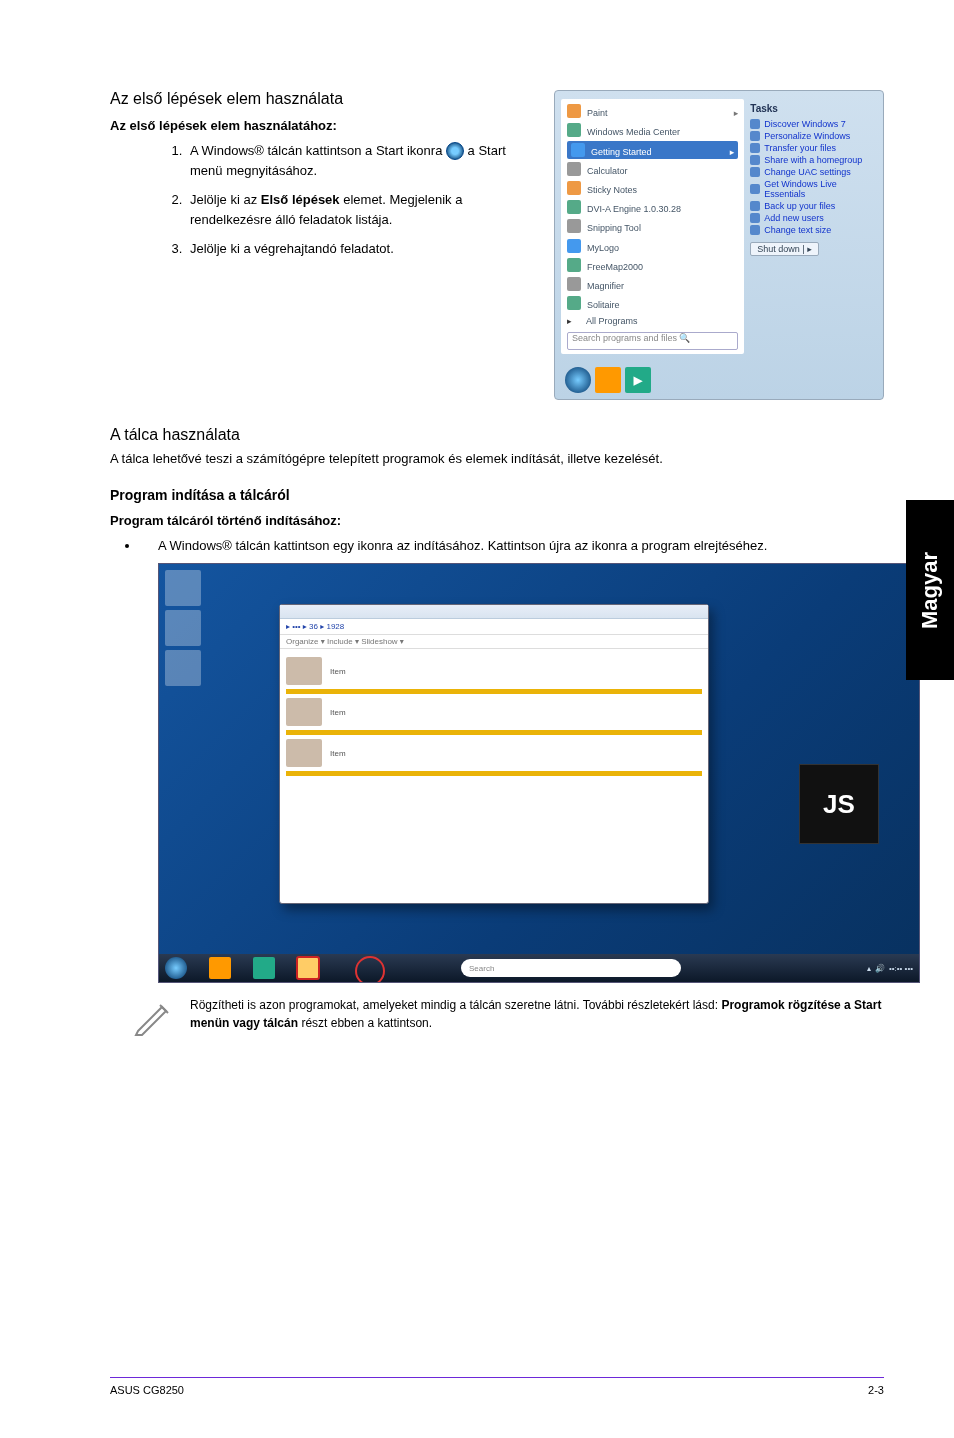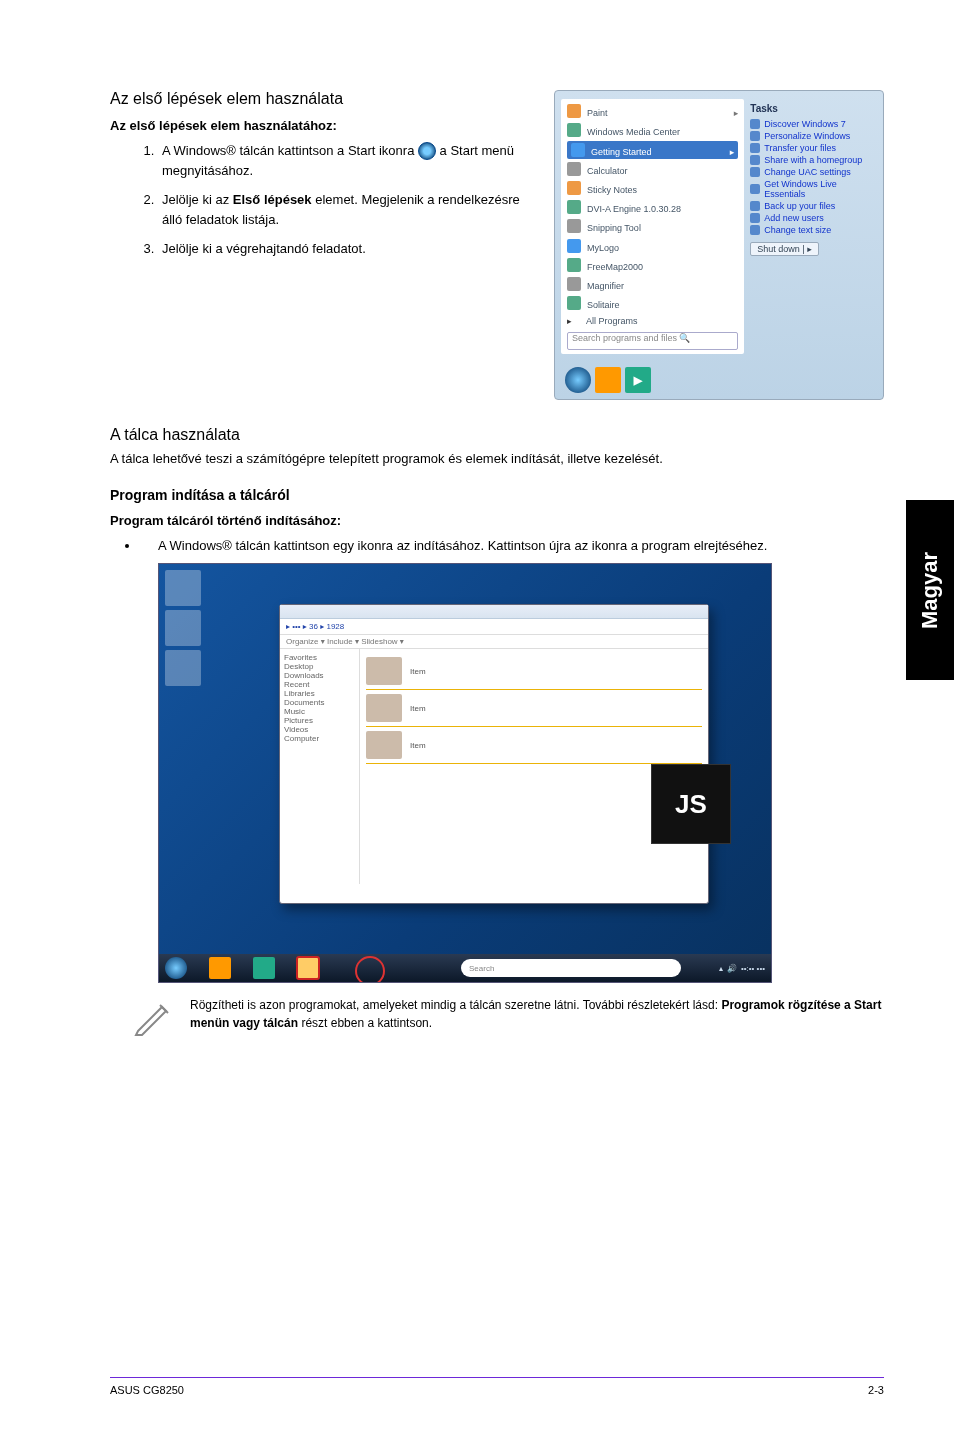--- a/index.html
+++ b/index.html
@@ -43,46 +43,46 @@
   .sa-search { width:100%; height:18px; border:1px solid #aac; border-radius:2px; background:#fff; margin-top:4px; font-size:9px; padding:0 4px; color:#888;}
   .sa-tasks-title { color:#235; font-weight:bold; margin-bottom:4px; font-size:10px;}
   .sa-task { display:flex; align-items:center; gap:4px; padding:1px 0; color:#13c;}
   .sa-task .sa-ticon{width:10px;height:10px;background:#58c;border-radius:2px;flex:0 0 10px;}
   .sa-shut { display:inline-block; border:1px solid #9ab; border-radius:2px; padding:1px 6px; background:#eef4fb; font-size:9px; margin-top:6px; color:#345;}
   .sa-bottom { position:absolute; bottom:6px; left:10px; display:flex; gap:4px;}
   .sa-orb{width:26px;height:26px;border-radius:50%;background:radial-gradient(#7cf,#036);}
   .sa-tb-icon{width:26px;height:26px;border-radius:2px;background:#f90;display:flex;align-items:center;justify-content:center;color:#fff;font-weight:bold;font-size:11px;}
   .sa-tb-icon.blue{background:#2a8;}
   ol.steps { list-style: decimal; margin-left: 48px; }
-  ol.steps > li { padding-left: 4px; margin-bottom: 10px; line-height:1.5;}
+  ol.steps > li { padding-left: 4px; margin-bottom: 10px; line-height:1.5;margin-left:28px;}
   .inline-icon { display:inline-block; width:18px; height:18px; vertical-align:middle; background:radial-gradient(#7cf 30%,#036 90%); border-radius:50%; border:1px solid #048; position:relative; top:-1px;}
   ul.bullet { list-style: disc; margin-left: 30px; }
   ul.bullet > li { padding-left: 18px; margin-bottom: 6px; line-height:1.5;}
   .screenshot-b {
-    width: 614px; height: 420px; margin: 8px 0 10px 48px;
+    width: 762px; height: 420px; margin: 8px 0 10px 48px;
     background: linear-gradient(135deg,#1455a0 0%,#0a3c78 60%,#08315f 100%);
     border:1px solid #557;
     position: relative;
     overflow:hidden;
   }
   .sb-sidebar { position:absolute; left:6px; top:6px; width:40px; display:flex; flex-direction:column; gap:4px;}
   .sb-side-item{ width:36px; height:36px; background:rgba(255,255,255,0.3); border-radius:2px;}
   .sb-window {
     position:absolute; left:120px; top:40px; width:430px; height:300px;
     background:#fff; border:1px solid #667; border-radius:3px;
     box-shadow: 4px 6px 12px rgba(0,0,0,0.4);
     font-size:8px; color:#555;
   }
   .sb-titlebar{height:14px;background:linear-gradient(#e8eef8,#d9e4f0);border-bottom:1px solid #bcd;}
   .sb-path{padding:3px 6px;border-bottom:1px solid #ddd;color:#24a;}
   .sb-toolbar{padding:2px 6px;border-bottom:1px solid #ddd;color:#777;}
   .sb-body{display:flex;height:235px;}
   .sb-nav{flex:0 0 80px;border-right:1px solid #ddd;padding:4px;color:#666;}
   .sb-content{flex:1;padding:4px 6px;}
-  .sb-row{display:flex;gap:8px;padding:4px 0;border-bottom:1px solid #eab308;align-items:center;}
+  .sb-row{display:flex;gap:8px;padding:4px 0;border-bottom:5px solid #eab308;align-items:center;}
   .sb-thumb{width:36px;height:28px;background:#cba;border-radius:2px;flex:0 0 36px;}
   .sb-status{padding:2px 6px;color:#24a;border-top:1px solid #ddd;}
   .sb-js { position:absolute; right:40px; top:200px; width:80px; height:80px; background:#111; color:#fff; display:flex; align-items:center; justify-content:center; font-size:26px; font-weight:bold; border:1px solid #333;}
   .sb-taskbar{position:absolute;left:0;bottom:0;right:0;height:28px;background:linear-gradient(#2a3a52,#0c1828);display:flex;align-items:center;padding:0 6px;gap:22px;}
   .sb-orb{width:22px;height:22px;border-radius:50%;background:radial-gradient(#7cf,#036);}
   .sb-tb-ico{width:22px;height:22px;background:#f90;border-radius:2px;}
   .sb-tb-ico.blue{background:#2a8;}
   .sb-tb-ico.exp{background:#fc6; outline:2px solid #c22; outline-offset:-1px;}
   .sb-search{width:220px;height:18px;background:#fff;border-radius:9px;margin-left:120px;font-size:8px;color:#888;display:flex;align-items:center;padding:0 8px;}
   .sb-tray{margin-left:auto;color:#cde;font-size:8px;display:flex;gap:4px;align-items:center;}
@@ -246,32 +246,20 @@
   <div class="sb-sidebar">
     <div class="sb-side-item"></div>
     <div class="sb-side-item"></div>
     <div class="sb-side-item"></div>
   </div>
   <div class="sb-window">
     <div class="sb-titlebar"></div>
     <div class="sb-path">▸ ••• ▸ 36 ▸ 1928</div>
     <div class="sb-toolbar">Organize ▾   Include ▾   Slideshow ▾</div>
     <div class="sb-body">
-      <div class="sb-nav">
-        <div>Favorites</div>
-        <div>Desktop</div>
-        <div>Downloads</div>
-        <div>Recent</div>
-        <div>Libraries</div>
-        <div>Documents</div>
-        <div>Music</div>
-        <div>Pictures</div>
-        <div>Videos</div>
-        <div>Computer</div>
-      </div>
       <div class="sb-content">
         <div class="sb-row">
             <span class="sb-thumb"></span>
             <span>Item</span>
           </div>
         <div class="sb-row">
             <span class="sb-thumb"></span>
             <span>Item</span>
           </div>
         <div class="sb-row">

